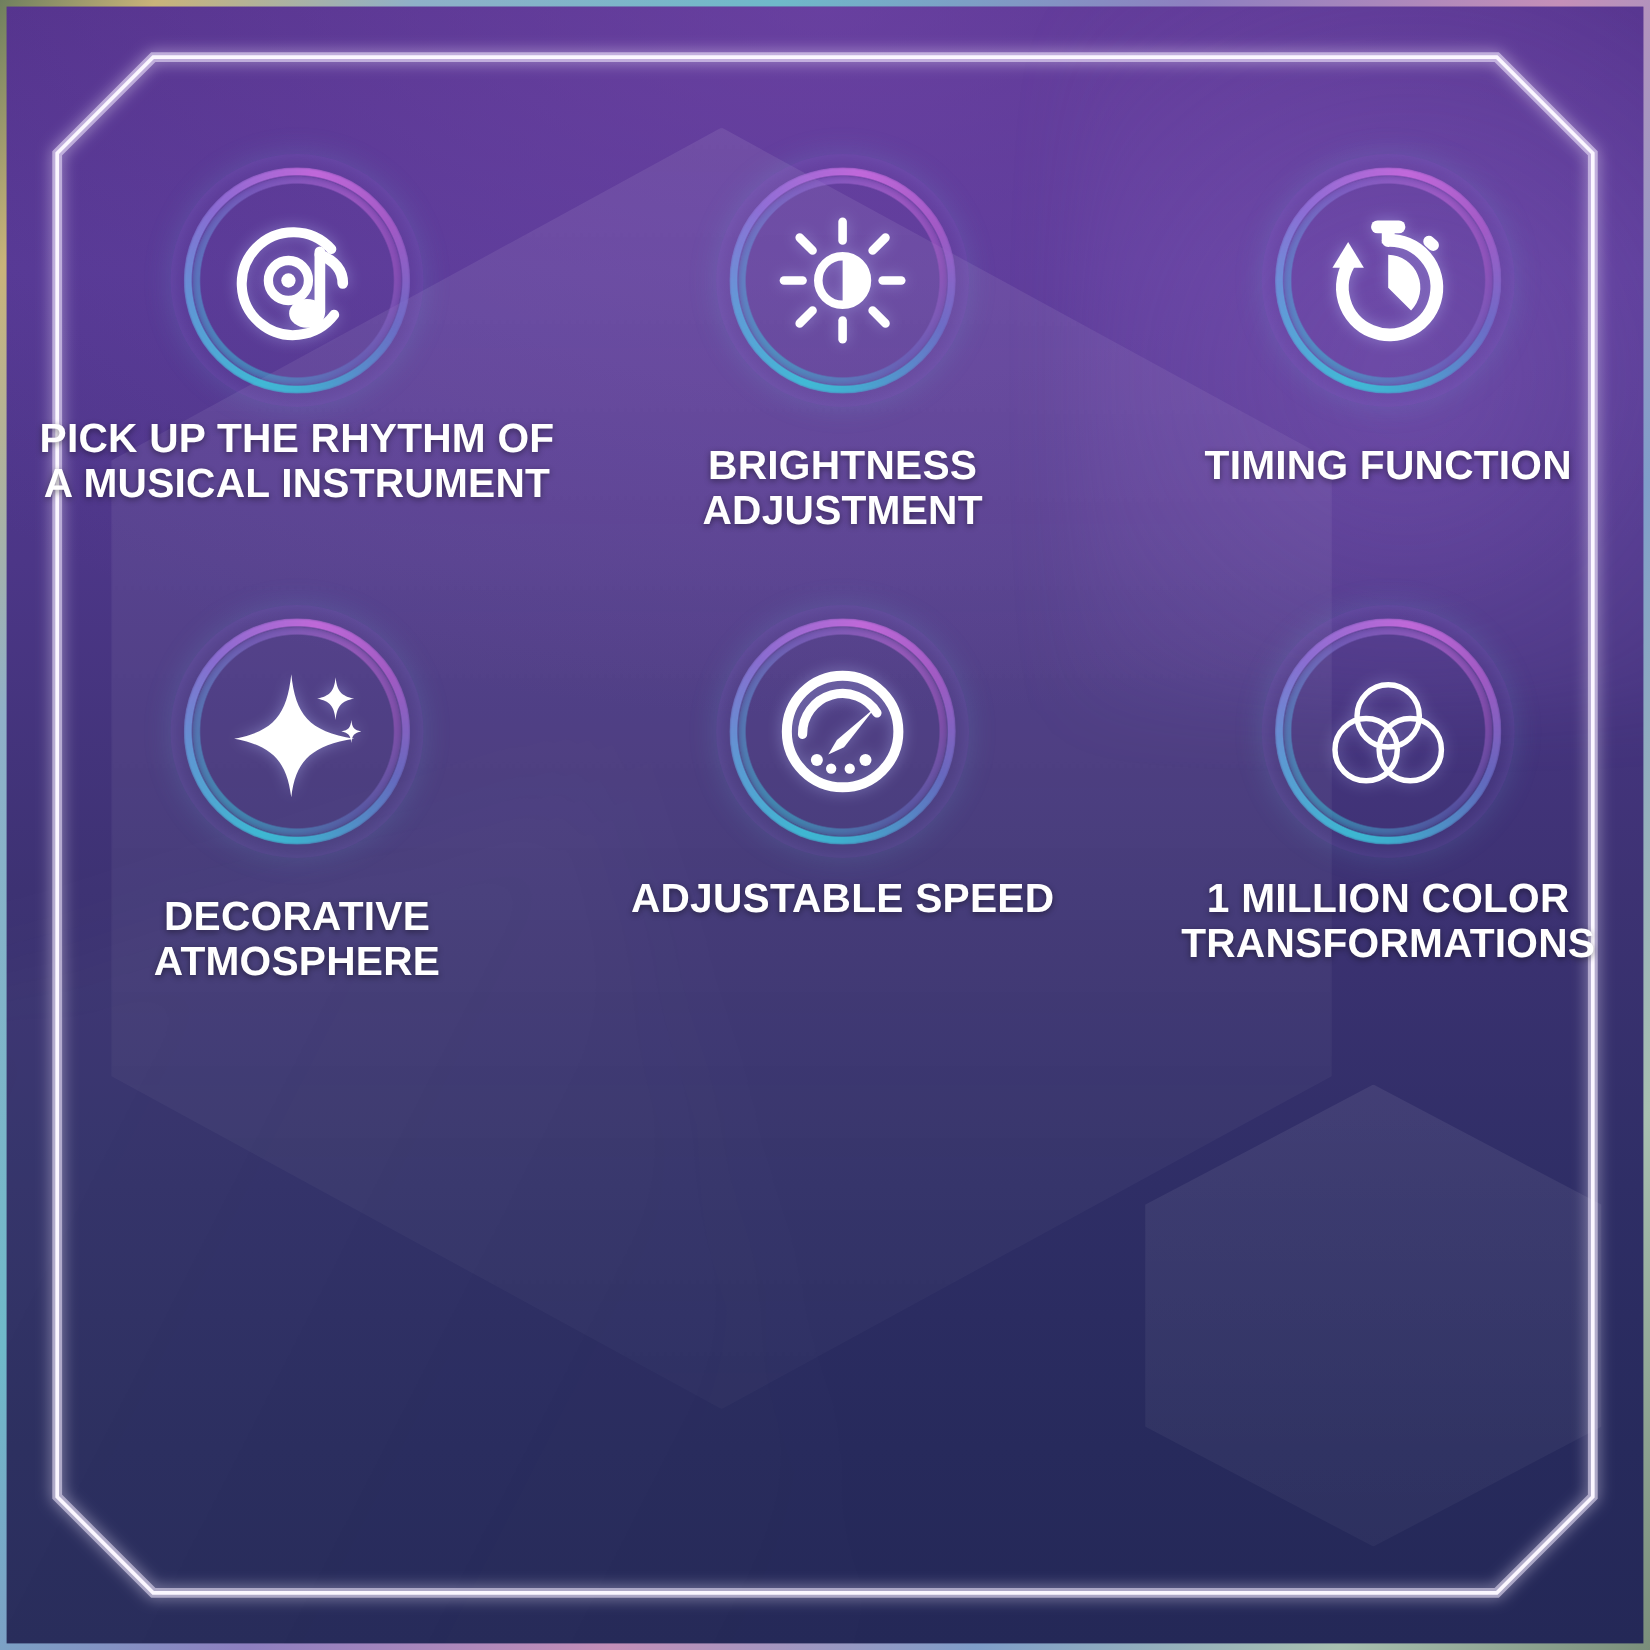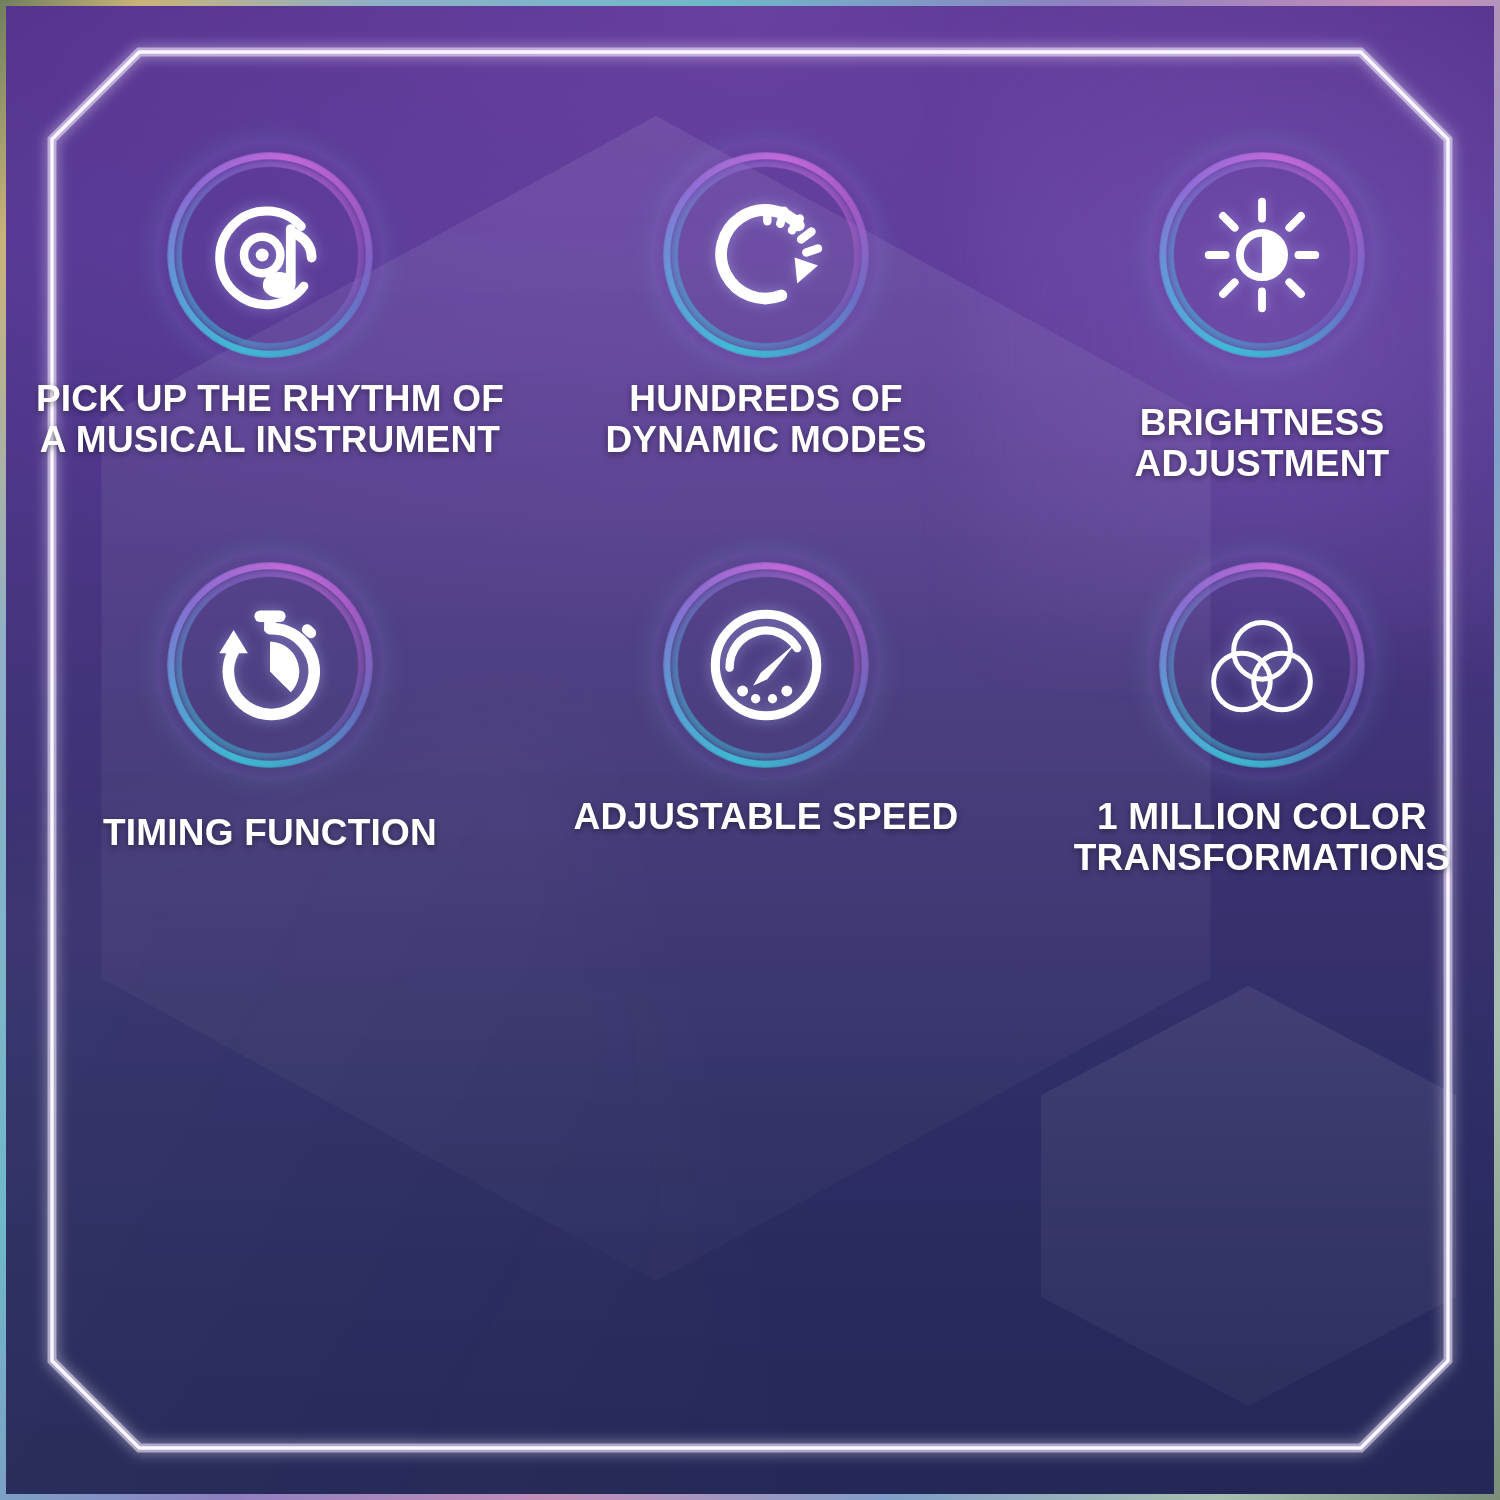--- a/index.html
+++ b/index.html
@@ -204,40 +204,20 @@
             <circle cx="44" cy="50" r="5" fill="#fff"></circle>
             <path d="M66 30 L66 72" stroke="#fff" stroke-width="7.5" stroke-linecap="round" fill="none"></path>
             <path d="M66 32 C76 36 82 42 82 52" stroke="#fff" stroke-width="7.5" stroke-linecap="round" fill="none"></path>
             <ellipse cx="57" cy="73" rx="12.5" ry="10" fill="#fff"></ellipse>
           </svg>
         </div>
         <div class="cell-label">PICK UP THE RHYTHM OF
 A MUSICAL INSTRUMENT</div>
       </div>
 
-      <div class="cell r0">
-        <div class="icon-wrap">
-          <div class="ring"></div>
-          <div class="ring inner"></div>
-          <div class="ring-glow"></div>
-          <svg class="icon-svg" viewBox="0 0 100 100">
-            <path d="M50 16 A34 34 0 1 0 81 62" fill="none" stroke="#fff" stroke-width="9" stroke-linecap="round" stroke-dasharray="0 0" transform="rotate(48 50 50)"></path>
-            <path d="M72 52 L90 58 L74 72 Z" fill="#fff"></path>
-            <g stroke="#fff" stroke-width="6.5" stroke-linecap="round">
-              <line x1="51" y1="14" x2="51" y2="24"></line>
-              <line x1="64" y1="16" x2="61" y2="26"></line>
-              <line x1="76" y1="22" x2="70" y2="31"></line>
-              <line x1="85" y1="32" x2="77" y2="38"></line>
-              <line x1="90" y1="45" x2="81" y2="48"></line>
-            </g>
-          </svg>
-        </div>
-        <div class="cell-label">HUNDREDS OF
-DYNAMIC MODES</div>
-      </div>
 
 
       <div class="cell r1">
         <div class="icon-wrap">
           <div class="ring"></div>
           <div class="ring inner"></div>
           <div class="ring-glow"></div>
           <svg class="icon-svg" viewBox="0 0 100 100">
             <circle cx="50" cy="50" r="17" fill="none" stroke="#fff" stroke-width="6"></circle>
             <path d="M50 33 A17 17 0 0 1 50 67 Z" fill="#fff"></path>
@@ -267,20 +247,34 @@
             <rect x="45.5" y="14" width="9" height="10" fill="#fff"></rect>
             <rect x="74" y="20" width="12" height="8" rx="4" fill="#fff" transform="rotate(42 80 24)"></rect>
             <path d="M50 22 A33 33 0 1 1 24 36" fill="none" stroke="#fff" stroke-width="9" stroke-linecap="round"></path>
             <path d="M11 41 L33 41 L22 23 Z" fill="#fff"></path>
             <path d="M50 32 A23 23 0 0 1 66 71 L50 55 Z" fill="#fff"></path>
           </svg>
         </div>
         <div class="cell-label">TIMING FUNCTION</div>
       </div>
 
+      <div class="cell r1">
+        <div class="icon-wrap">
+          <div class="ring"></div>
+          <div class="ring inner"></div>
+          <div class="ring-glow"></div>
+          <svg class="icon-svg" viewBox="0 0 100 100">
+            <path d="M46 10 C49 38 58 50 90 55 C58 60 49 72 46 96 C43 72 34 60 6 55 C34 50 43 38 46 10 Z" fill="#fff"></path>
+            <path d="M77 12 C78 22 81 25 90 27 C81 29 78 32 77 42 C76 32 73 29 64 27 C73 25 76 22 77 12 Z" fill="#fff"></path>
+            <path d="M88 42 C88.6 47.5 90 49 95 50 C90 51 88.6 52.5 88 58 C87.4 52.5 86 51 81 50 C86 49 87.4 47.5 88 42 Z" fill="#fff"></path>
+          </svg>
+        </div>
+        <div class="cell-label">DECORATIVE
+ATMOSPHERE</div>
+      </div>
 
       <div class="cell r2">
         <div class="icon-wrap">
           <div class="ring"></div>
           <div class="ring inner"></div>
           <div class="ring-glow"></div>
           <svg class="icon-svg" viewBox="0 0 100 100">
             <circle cx="50" cy="50" r="39" fill="none" stroke="#fff" stroke-width="7"></circle>
             <path d="M22 52 A28 28 0 0 1 74 37" fill="none" stroke="#fff" stroke-width="6.5" stroke-linecap="round"></path>
             <path d="M73 33 L46 56 L40 66 L51 61 Z" fill="#fff"></path>

